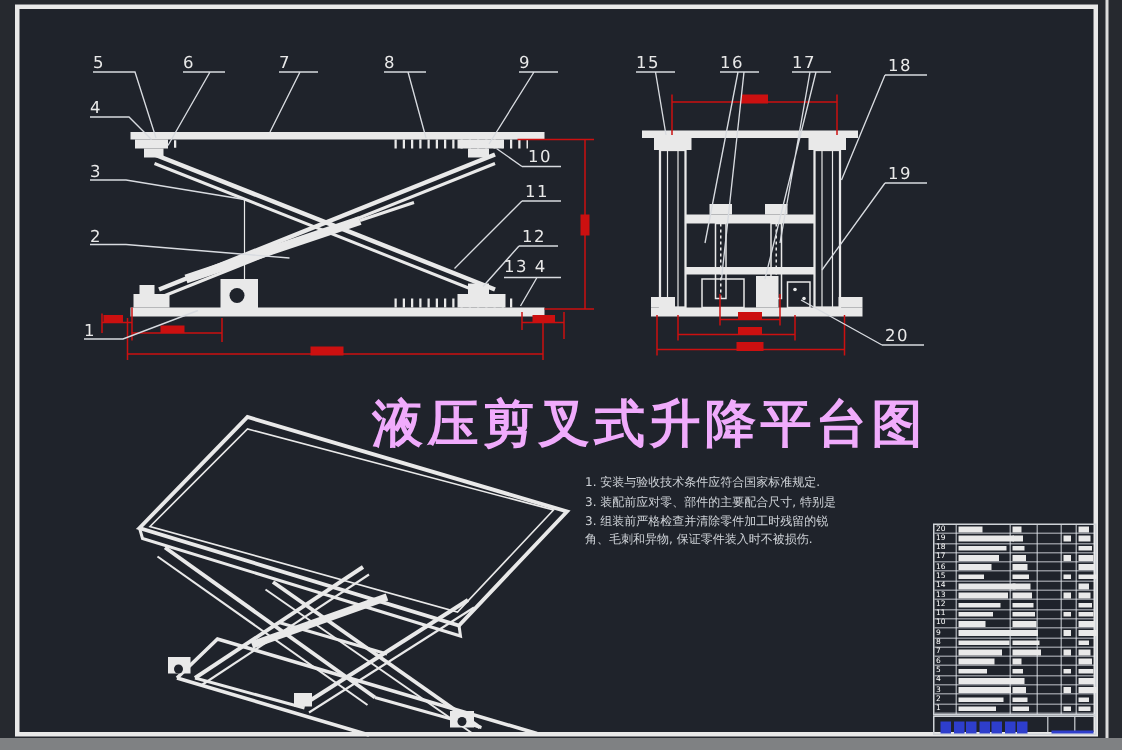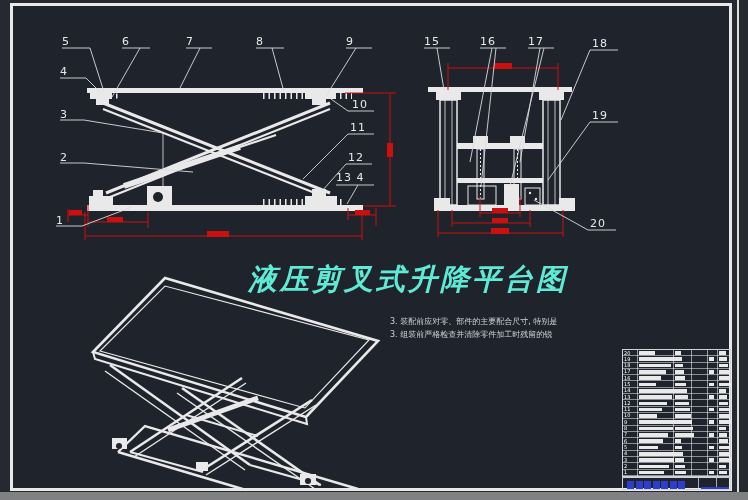--- a/index.html
+++ b/index.html
@@ -4,22 +4,22 @@
 <style>
   html,body{margin:0;padding:0;background:#16181c;}
   #screen{position:relative;width:748px;height:500px;background:#26292f;overflow:hidden;
           font-family:"DejaVu Sans","Liberation Sans",sans-serif;}
   #sheet{position:absolute;left:10px;top:3px;width:722px;height:488px;
          border:3px solid #e9e9e9;background:#1f232b;box-sizing:border-box;}
   #right-outer-line{position:absolute;left:737px;top:0;width:2px;height:492px;background:#dcdcdc;}
   #bottom-strip{position:absolute;left:0;top:492px;width:748px;height:8px;background:#7f8183;}
   svg{position:absolute;left:0;top:0;}
   .callout{position:absolute;color:#e9e9e9;font-size:11px;line-height:11px;letter-spacing:1px;white-space:nowrap;}
-  #main-title{position:absolute;left:248px;top:260px;width:280px;color:#5eead4;
-              font-size:29px;font-weight:bold;letter-spacing:3px;white-space:nowrap;font-style:italic;}
+  #main-title{position:absolute;left:248px;top:260px;width:280px;color:#f0abfc;
+              font-size:34px;font-weight:bold;letter-spacing:3px;white-space:nowrap;}
   #tech-block{position:absolute;left:390px;top:316px;width:180px;color:#cfd3d8;}
   #tech-heading{font-size:9px;font-weight:bold;letter-spacing:4px;text-align:center;margin-bottom:3px;color:#dfe3e8;}
   .tech-line{font-size:8px;line-height:12.8px;white-space:nowrap;transform-origin:left top;}
   
   #parts-table{position:absolute;left:622px;top:349px;width:109px;height:128px;
                border:1px solid #cfd3d8;box-sizing:border-box;}
   .pt-col{position:absolute;top:0;bottom:0;width:1px;background:rgba(230,233,238,.6);}
   .pt-row{position:relative;height:6.3px;border-bottom:0.5px solid rgba(230,233,238,.55);box-sizing:border-box;}
   .pt-num{position:absolute;left:1px;top:0.5px;font-size:5px;line-height:5px;color:#fff;}
   .pt-block{position:absolute;top:1.2px;height:3.6px;background:#e9e9e9;}
@@ -210,22 +210,24 @@
     <div class="callout" style="left:480px;top:36px">16</div>
     <div class="callout" style="left:528px;top:36px">17</div>
     <div class="callout" style="left:592px;top:38px">18</div>
     <div class="callout" style="left:592px;top:110px">19</div>
     <div class="callout" style="left:590px;top:218px">20</div>
   </div>
 
   <div id="main-title">液压剪叉式升降平台图</div>
 
   <div id="tech-block">
+    <div class="tech-line">1. 安装与验收技术条件应符合国家标准规定.</div>
     <div class="tech-line">3. 装配前应对零、部件的主要配合尺寸, 特别是</div>
     <div class="tech-line">3. 组装前严格检查并清除零件加工时残留的锐</div>
+    <div class="tech-line">角、毛刺和异物, 保证零件装入时不被损伤.</div>
   </div>
 
   <div id="parts-table">
     <div class="pt-col" style="left:14px"></div>
     <div class="pt-col" style="left:50px"></div>
     <div class="pt-col" style="left:68px"></div>
     <div class="pt-col" style="left:84px"></div>
     <div class="pt-col" style="left:94px"></div>
     <div id="pt-rows">
         <div class="pt-row">

